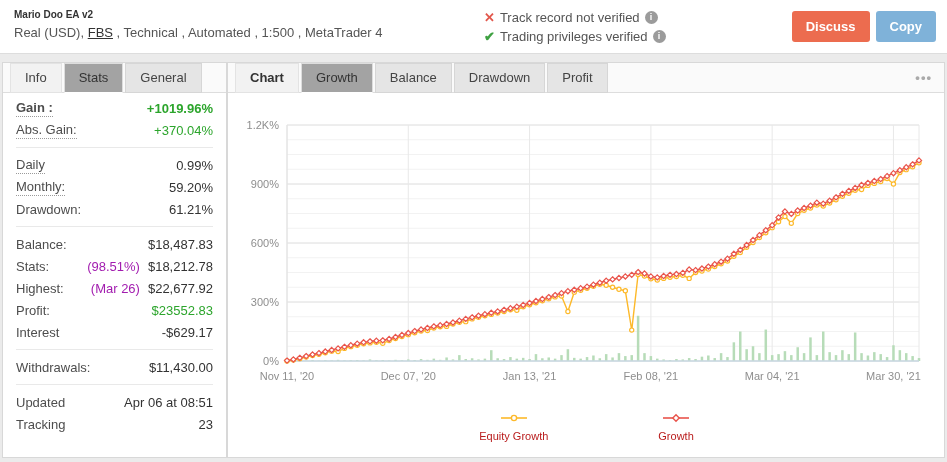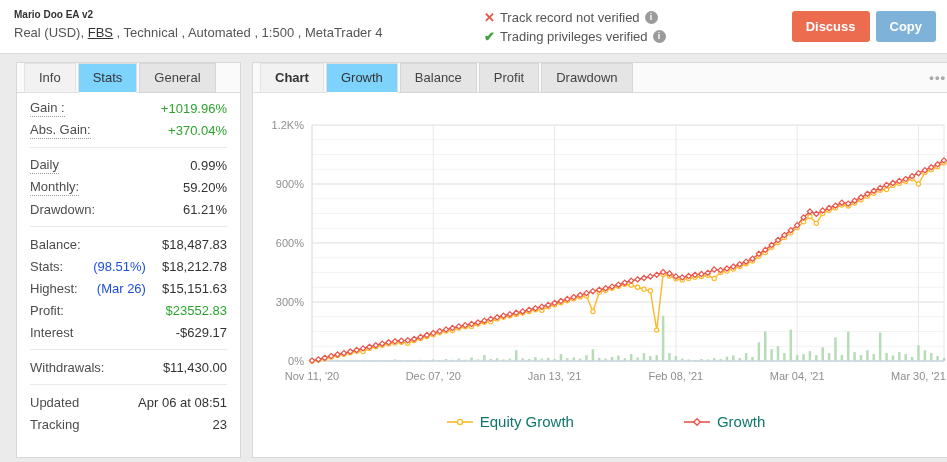--- a/index.html
+++ b/index.html
@@ -20,56 +20,56 @@
   .info-i { display:inline-block; width:13px; height:13px; border-radius:50%;
     background:#9b9b9b; color:#fff; font-size:9px; font-weight:bold; text-align:center;
     line-height:13px; margin-left:5px; cursor:pointer; }
   .header-buttons { position:absolute; right:11px; top:11px; display:flex; gap:6px; }
   .btn { border:none; border-radius:3px; color:#fff; font-size:13px; font-weight:bold;
     padding:8px 14px; cursor:pointer; font-family:"Liberation Sans", sans-serif; }
   .btn-discuss { background:#ec6c4f; }
   .btn-copy { background:#7fb2d9; }
 
   
-  .main { display:flex; gap:11px; padding:8px 2px 0 16px; height:404px; }
+  .main { display:flex; padding:8px 2px 0 2px; height:404px; }
   .panel { background:#fff; border:1px solid #d8d8d8; height:396px; }
   .left-panel { width:225px; flex:none; }
   .chart-panel { flex:1; }
 
   
   .tabbar { display:flex; align-items:flex-end; background:#fafafa;
     border-bottom:1px solid #ddd; height:30px; padding-left:7px; }
   .tab { font-size:13px; color:#444; padding:0 14px; line-height:28px;
     border:1px solid transparent; margin-bottom:-1px; margin-right:2px; cursor:pointer;
     white-space:nowrap; }
   .tab.lightgray { background:#f2f2f2; border-color:#e3e3e3; }
-  .tab.active { background:#7dd3fc; border-color:#ddd; border-bottom-color:#fff; color:#333; }
+  .tab.active { background:#a3a3a3; border-color:#ddd; border-bottom-color:#fff; color:#333; }
   .tab.gray { background:#e5e5e5; border-color:#d6d6d6; }
   .tab.bold { font-weight:bold; color:#333; }
   .ellipsis { margin-left:auto; align-self:center; color:#aaa; font-size:13px;
     font-weight:bold; letter-spacing:1px; padding:0 12px; cursor:pointer; }
 
   
   .stats-body { padding-top:4px; }
   .row { display:flex; justify-content:space-between; align-items:center;
     height:22px; padding:0 13px; font-size:13px; }
   .lbl { color:#4d4d4d; }
   .dotted { border-bottom:1px dotted #9a9a9a; padding-bottom:1px; cursor:help; }
-  .bold { font-weight:normal; }
+  .bold { font-weight:bold; }
   .val { color:#333; text-align:right; }
   .green { color:#2ca52c; }
-  .gray-prefix { color:#1d4ed8; margin-right:16px; }
+  .gray-prefix { color:#a21caf; margin-right:8px; }
   .sep { border-top:1px solid #e9e9e9; margin:6px 13px; }
 
   
   .chart-area { padding:10px 2px 0 3px; }
   svg text { font-family:"Liberation Sans", sans-serif; }
   .legend { display:flex; justify-content:center; gap:110px; margin-top:6px; }
-  .legend-item { display:flex; align-items:center; gap:7px; font-size:15px;
-    color:#0f766e; cursor:pointer; }
+  .legend-item { display:flex; align-items:center; gap:7px; font-size:11px;
+    color:#b91c1c; cursor:pointer;flex-direction:column; }
 </style>
 </head>
 <body>
 
 <div class="header">
   <div class="title-block">
     <div class="acct-title">Mario Doo EA v2</div>
     <div class="acct-sub"><span>Real (USD), </span><span class="broker-link">FBS</span><span> , Technical , Automated , 1:500 , MetaTrader 4</span></div>
   </div>
 
@@ -131,21 +131,21 @@
       <div class="row">
         <span class="lbl">Balance:</span>
         <span class="val">$18,487.83</span>
       </div>
       <div class="row">
         <span class="lbl">Stats:</span>
         <span class="val"><span class="gray-prefix">(98.51%)</span><span>$18,212.78</span></span>
       </div>
       <div class="row">
         <span class="lbl">Highest:</span>
-        <span class="val"><span class="gray-prefix">(Mar 26)</span><span>$15,151.63</span></span>
+        <span class="val"><span class="gray-prefix">(Mar 26)</span><span>$22,677.92</span></span>
       </div>
       <div class="row">
         <span class="lbl">Profit:</span>
         <span class="val green">$23552.83</span>
       </div>
       <div class="row">
         <span class="lbl">Interest</span>
         <span class="val">-$629.17</span>
       </div>
 
@@ -167,22 +167,22 @@
         <span class="val">23</span>
       </div>
     </div>
   </div>
 
   <div class="panel chart-panel">
     <div class="tabbar">
       <div class="tab lightgray bold">Chart</div>
       <div class="tab active">Growth</div>
       <div class="tab gray">Balance</div>
+      <div class="tab gray">Drawdown</div>
       <div class="tab gray">Profit</div>
-      <div class="tab gray">Drawdown</div>
       <div class="ellipsis">•••</div>
     </div>
 
     <div class="chart-area">
       <svg width="700" height="300" viewBox="0 0 700 300">
           <line x1="56" x2="688" y1="258" y2="258" stroke="#f2f2f2" stroke-width="1"></line>
           <line x1="56" x2="688" y1="243.25" y2="243.25" stroke="#f2f2f2" stroke-width="1"></line>
           <line x1="56" x2="688" y1="228.5" y2="228.5" stroke="#f2f2f2" stroke-width="1"></line>
           <line x1="56" x2="688" y1="213.75" y2="213.75" stroke="#f2f2f2" stroke-width="1"></line>
           <line x1="56" x2="688" y1="199" y2="199" stroke="#f2f2f2" stroke-width="1"></line>

